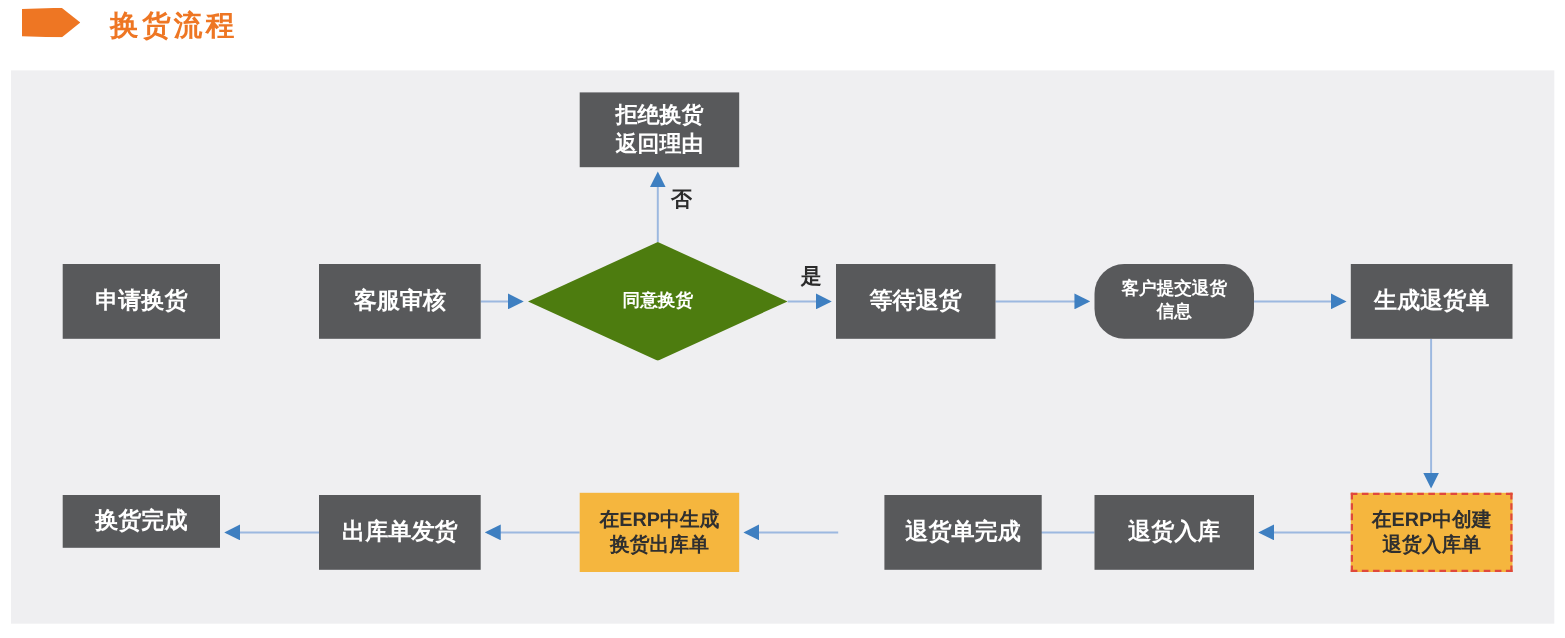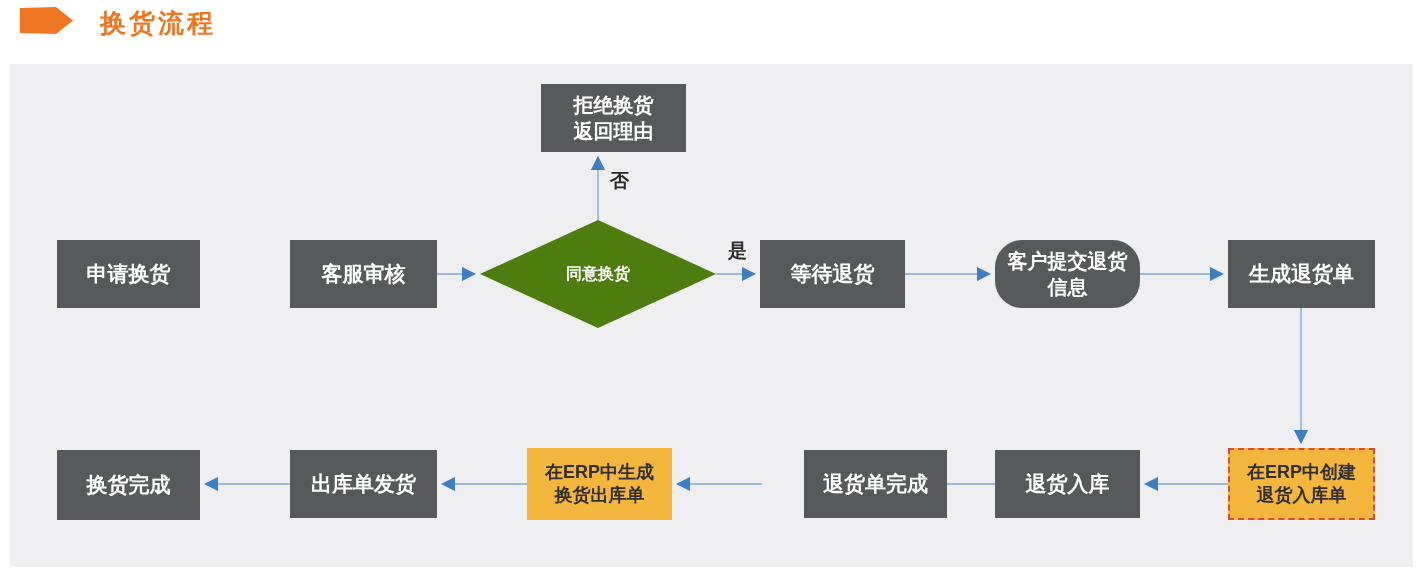--- a/index.html
+++ b/index.html
@@ -21,21 +21,21 @@
     position:absolute;left:10px;top:64px;width:1403px;height:503px;
     background:#EFEFF1;
   }
   
   .node{
     position:absolute;display:flex;align-items:center;justify-content:center;
     text-align:center;box-sizing:border-box;
   }
   .node .node-label{white-space:pre-line;line-height:1.3;}
   .node.dark{background:#58595B;color:#FFFFFF;font-weight:bold;font-size:21px;}
-  .node.dark.small{font-size:20px;border-radius:27px;}
+  .node.dark.small{font-size:16px;border-radius:27px;}
   .node.dark.mid{font-size:20px;}
   .node.diamond{
     background:#4d7c0f;color:#FFFFFF;font-weight:bold;font-size:16px;
     clip-path:polygon(50% 0,100% 50%,50% 100%,0 50%);
   }
   .node.yellow{
     background:#F5B63E;color:#2F2F2F;font-weight:bold;font-size:18px;justify-content:center;
   }
   .node.yellow.dashed{border:2px dashed #E0483C;}
   
@@ -76,21 +76,21 @@
 
   <div class="node dark" style="left:57px;top:240px;width:143px;height:68px;">
     <span class="node-label">申请换货</span>
   </div>
   <div class="node dark" style="left:290px;top:240px;width:147px;height:68px;">
     <span class="node-label">客服审核</span>
   </div>
   <div class="node diamond" style="left:480px;top:220px;width:236px;height:108px;">
     <span class="node-label">同意换货</span>
   </div>
-  <div class="node dark mid" style="left:541px;top:84px;width:145px;height:68px;">
+  <div class="node dark mid" style="left:527px;top:84px;width:145px;height:68px;">
     <span class="node-label">拒绝换货
 返回理由</span>
   </div>
   <div class="node dark" style="left:760px;top:240px;width:145px;height:68px;">
     <span class="node-label">等待退货</span>
   </div>
   <div class="node dark small" style="left:995px;top:240px;width:145px;height:68px;">
     <span class="node-label">客户提交退货
 信息</span>
   </div>
@@ -108,20 +108,20 @@
   <div class="node dark" style="left:804px;top:450px;width:143px;height:68px;">
     <span class="node-label">退货单完成</span>
   </div>
   <div class="node yellow" style="left:527px;top:448px;width:145px;height:72px;">
     <span class="node-label">在ERP中生成
 换货出库单</span>
   </div>
   <div class="node dark" style="left:290px;top:450px;width:147px;height:68px;">
     <span class="node-label">出库单发货</span>
   </div>
-  <div class="node dark" style="left:57px;top:450px;width:143px;height:70px;">
+  <div class="node dark" style="left:57px;top:450px;width:143px;height:48px;">
     <span class="node-label">换货完成</span>
   </div>
 
   <span class="edge-label" style="left:610px;top:168px;">否</span>
   <span class="edge-label" style="left:728px;top:238px;">是</span>
 
 </div>
 
 </body></html>

